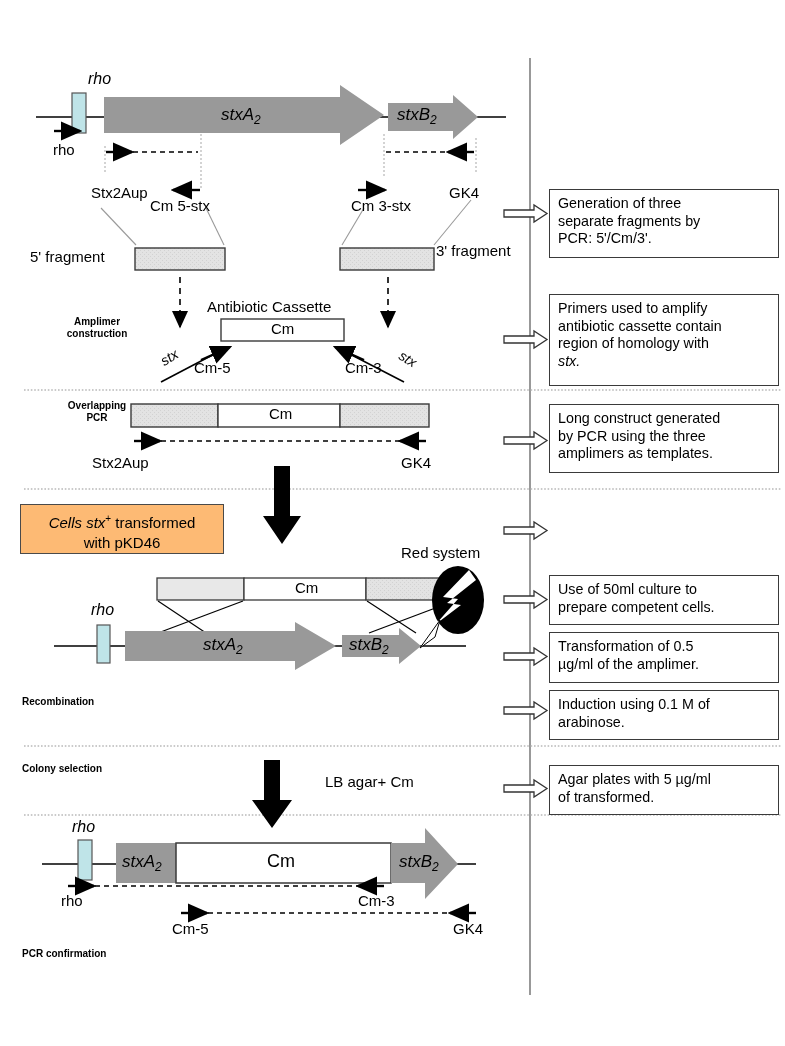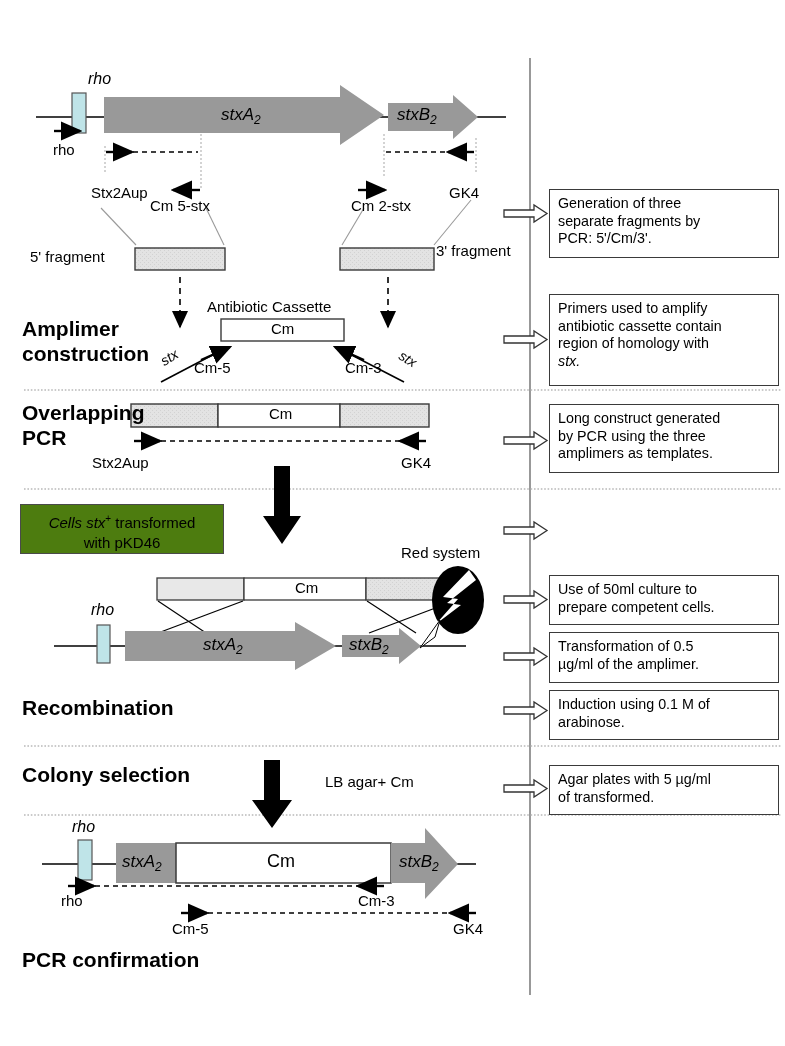--- a/index.html
+++ b/index.html
@@ -5,39 +5,39 @@
   html,body{margin:0;padding:0;background:#ffffff;}
   body{
     width:785px;height:1046px;position:relative;overflow:hidden;
     font-family:"Liberation Sans","DejaVu Sans",sans-serif;
     color:#000;
   }
   #stage{position:absolute;left:6px;top:0;width:785px;height:1046px;text-decoration:underline;}
   svg.layer{position:absolute;left:0;top:0;width:785px;height:1046px;pointer-events:none;}
 
   .txt{position:absolute;white-space:nowrap;line-height:1.12;}
-  .stage-label{font-weight:bold;font-size:21px;}
+  .stage-label{font-weight:bold;font-size:10px;text-align:center;}
   .stage-label.two{white-space:normal;width:150px;line-height:1.2;}
   .gene{font-style:italic;font-size:17px;}
   .gene .sub{font-style:italic;font-size:12px;vertical-align:-0.30em;}
   .rho-it{font-style:italic;font-size:16px;}
   .plain{font-size:15px;}
   .cm-lab{font-size:15px;}
   .stx-rot{font-size:14px;font-style:italic;}
 
   .note{
     position:absolute;box-sizing:border-box;
     border:1.6px solid #3a3a3a;background:#fff;
     font-size:14.3px;line-height:1.24;
     padding:5px 17px 4px 8px;
   }
   .note i{font-style:italic;}
   .boxcell{
     position:absolute;box-sizing:border-box;
-    border:1.6px solid #4a4a4a;background:#4d7c0f;
+    border:1.6px solid #4a4a4a;background:#fdba74;
     font-size:15px;line-height:1.3;text-align:center;
     padding-top:7px;
   }
   .boxcell sup{font-size:10px;}
 </style>
 </head>
 <body>
 
 <div id="stage">
 
@@ -176,21 +176,21 @@
       <path d="M498,785 L528,785 L528,780 L541,788.5 L528,797 L528,792 L498,792 z"></path>
     </g>
   </svg>
 
   <div class="txt rho-it" style="left:82px;top:70px;">rho</div>
   <div class="txt plain" style="left:47px;top:142px;">rho</div>
   <div class="txt gene" style="left:215px;top:105px;"><span>stxA</span><span class="sub">2</span></div>
   <div class="txt gene" style="left:391px;top:105px;"><span>stxB</span><span class="sub">2</span></div>
   <div class="txt plain" style="left:85px;top:185px;">Stx2Aup</div>
   <div class="txt plain" style="left:144px;top:198px;">Cm 5-stx</div>
-  <div class="txt plain" style="left:345px;top:198px;">Cm 2-stx</div>
+  <div class="txt plain" style="left:345px;top:198px;">Cm 3-stx</div>
   <div class="txt plain" style="left:443px;top:185px;">GK4</div>
   <div class="txt plain" style="left:24px;top:249px;">5' fragment</div>
   <div class="txt plain" style="left:430px;top:243px;">3' fragment</div>
 
   <div class="txt stage-label two" style="left:16px;top:316px;">
     <span>Amplimer</span><br><span>construction</span>
   </div>
   <div class="txt stage-label two" style="left:16px;top:400px;">
     <span>Overlapping</span><br><span>PCR</span>
   </div>

